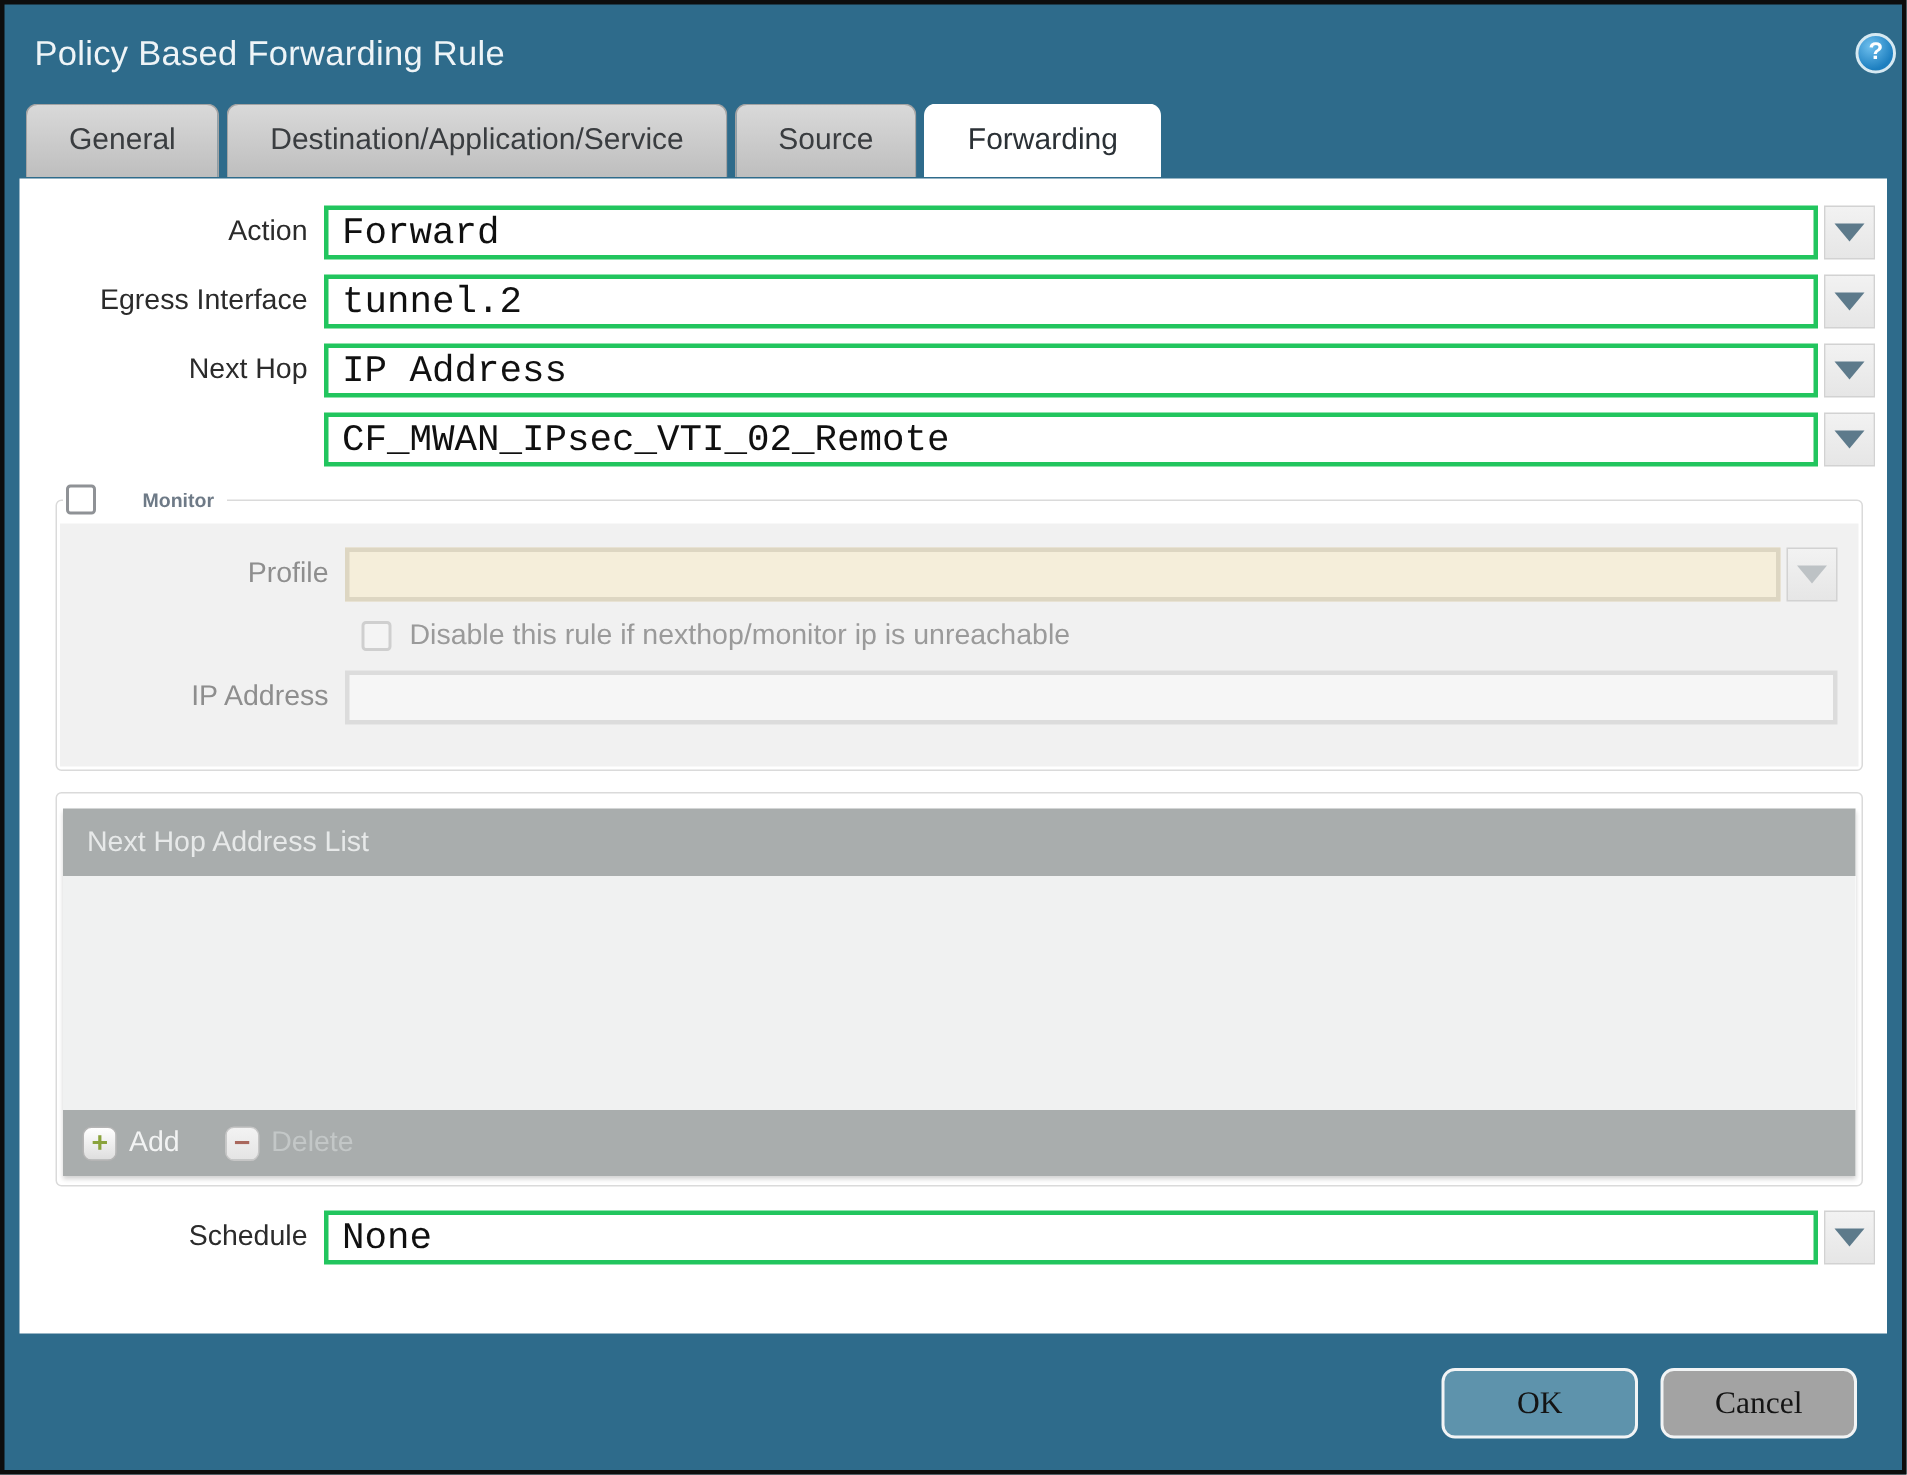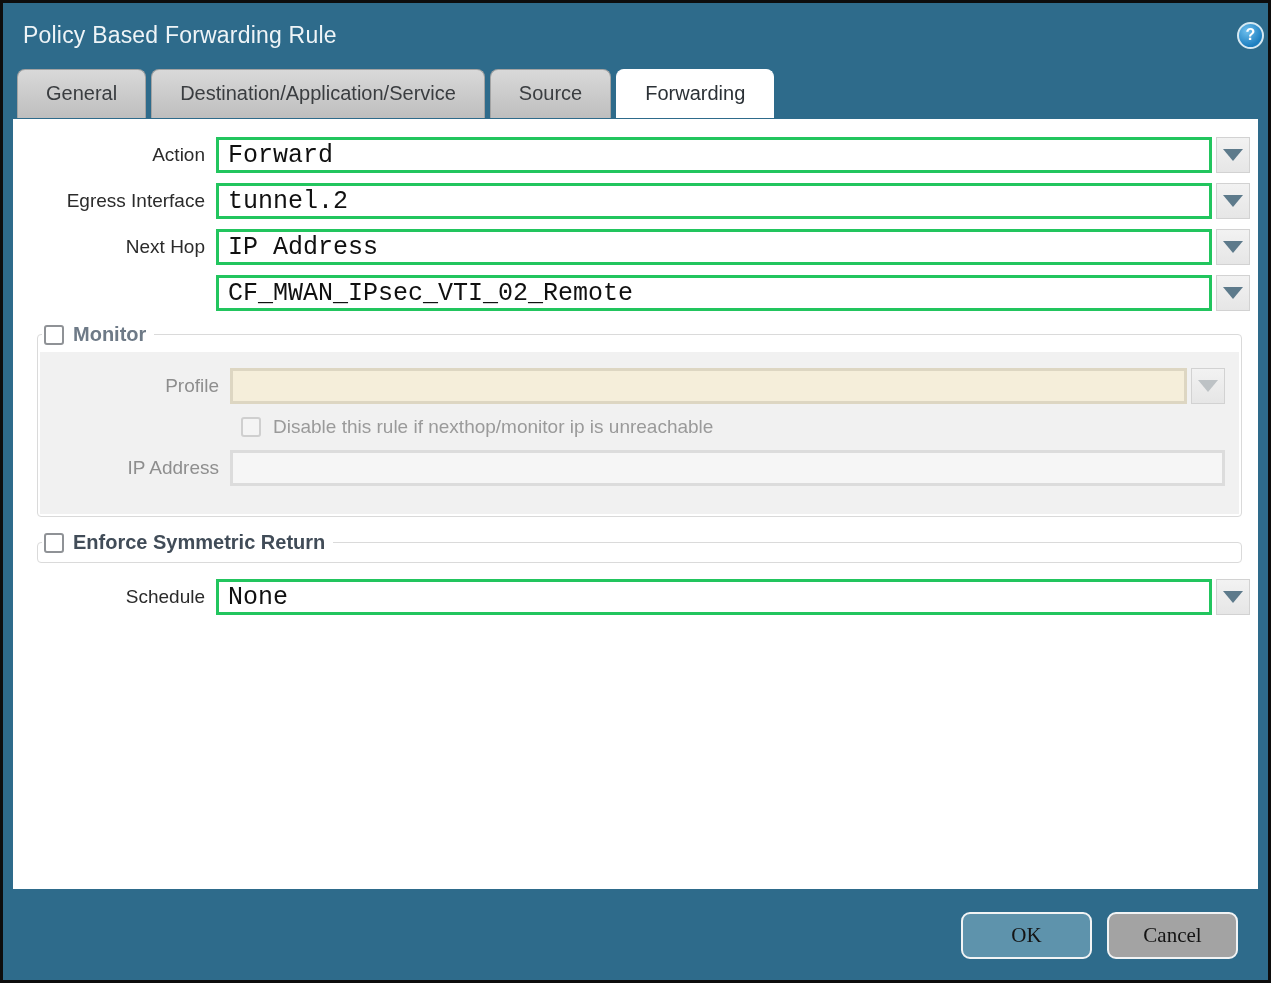--- a/index.html
+++ b/index.html
@@ -93,21 +93,21 @@
   }
   fieldset.group legend {
     display: flex; align-items: center; gap: 9px;
     padding: 0 8px 0 2px; margin-left: 2px;
   }
   .cb {
     width: 20px; height: 20px; flex: none;
     background: #ffffff; border: 2px solid #8f9296; border-radius: 3px;
     cursor: pointer;
   }
-  .legend-text { font-size: 20px; font-weight: bold; }
+  .legend-text { font-size: 13px; font-weight: bold; margin-left: 22px; }
   .legend-monitor { color: #6e7a87; }
   .legend-enforce { color: #414c58; }
 
   
   .m-panel { background: #f1f1f1; padding: 12px 0 24px 0; }
   .m-row { display: flex; align-items: center; padding-right: 14px; margin: 4px 0; }
   .m-label {
     width: 190px; text-align: right; padding-right: 11px;
     font-size: 19px; color: #8e8e8e; flex: none;
   }
@@ -239,24 +239,34 @@
         <div class="m-row">
           <div class="m-label">IP Address</div>
           <div class="fld">
             <input class="tin gray" readonly="" disabled="" value="" style="">
           </div>
         </div>
       </div>
     </fieldset>
 
     <fieldset class="group">
-      <legend>
-        <span class="cb"></span>
-        <span class="legend-text legend-enforce">Enforce Symmetric Return</span>
-      </legend>
+      <div class="nh-table">
+        <div class="t-header">Next Hop Address List</div>
+        <div class="t-body"></div>
+        <div class="t-footer">
+          <button class="tbl-btn">
+            <span class="mini-ic ic-plus">+</span>
+            <span class="tbl-btn-label">Add</span>
+          </button>
+          <button class="tbl-btn disabled">
+            <span class="mini-ic ic-minus">−</span>
+            <span class="tbl-btn-label">Delete</span>
+          </button>
+        </div>
+      </div>
     </fieldset>
 
     <div class="row schedule-row">
       <div class="row-label">Schedule</div>
       <div class="fld">
         <input class="tin" readonly="" value="None" style="">
         <div class="dd-btn">
           <span class="dd-tri"></span>
         </div>
       </div>

